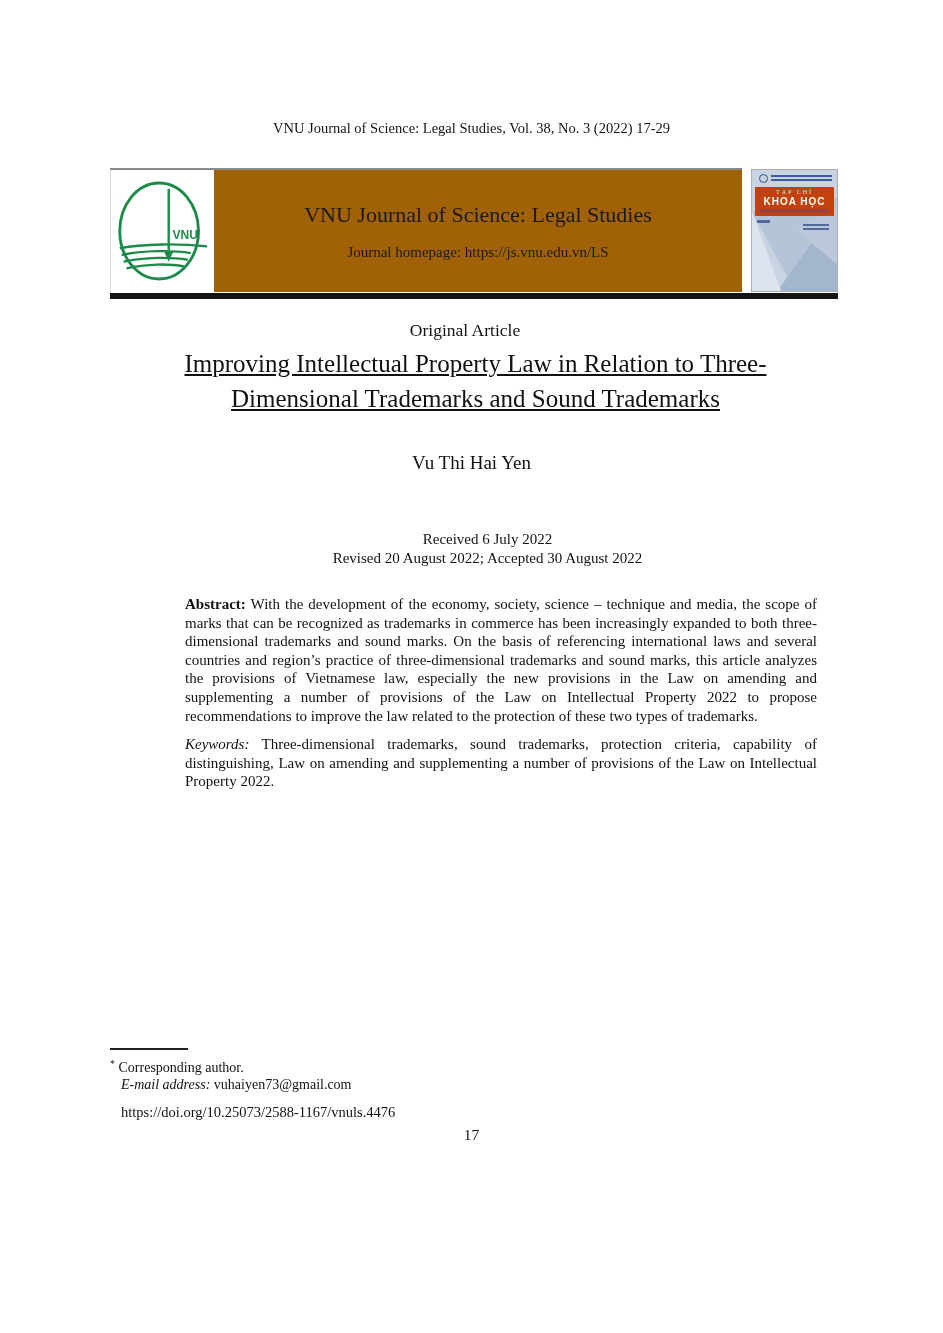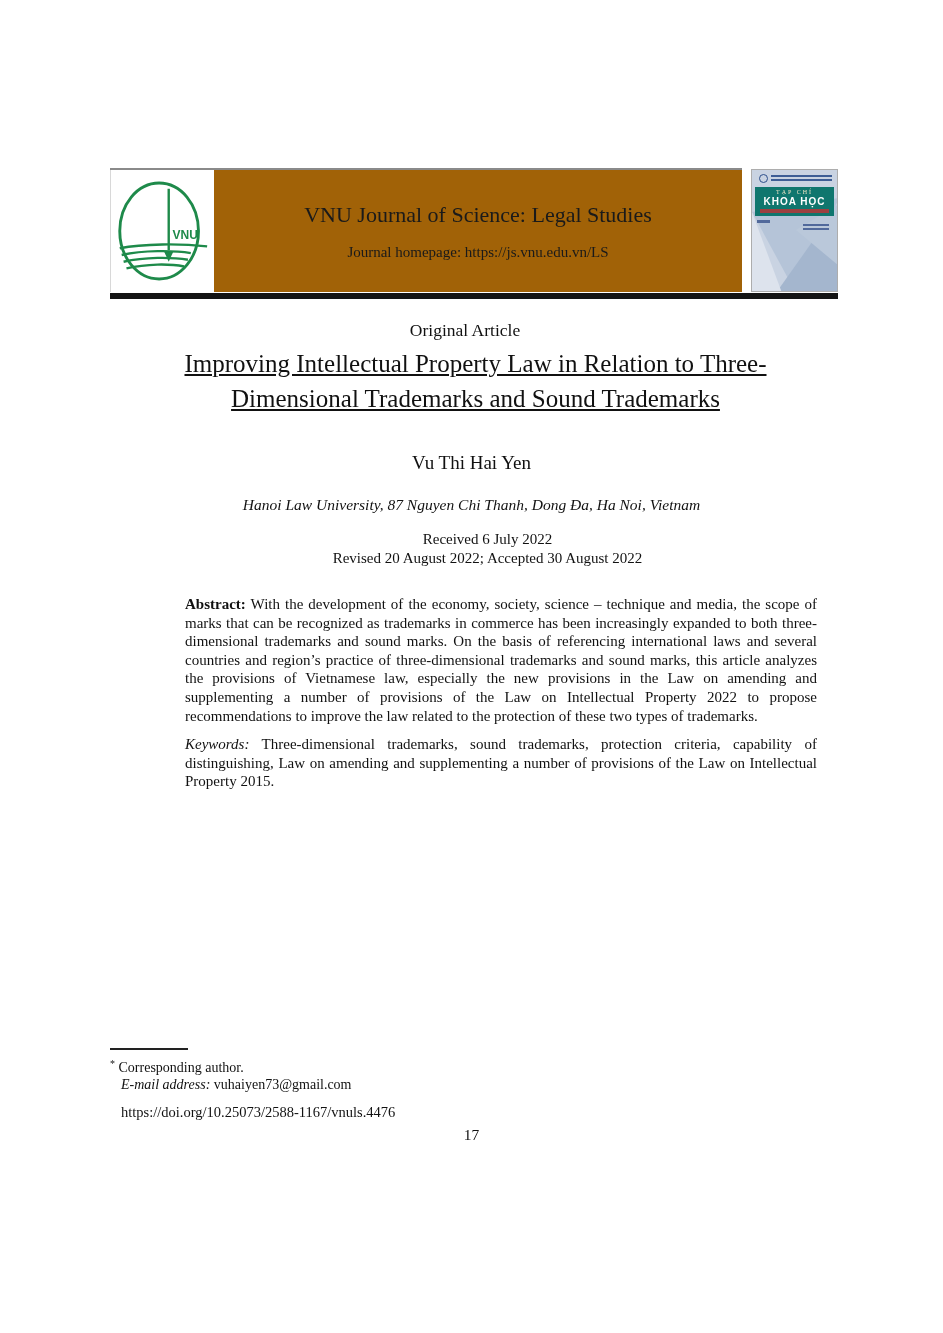--- a/index.html
+++ b/index.html
@@ -45,21 +45,21 @@
   .cover-bg { position: absolute; top: 0; left: 0; }
   .cover-head {
     position: absolute; top: 3px; left: 7px; right: 5px;
     display: flex; gap: 3px; align-items: center;
   }
   .cover-logo-dot { width: 9px; height: 9px; border: 1px solid #2d4f8c; border-radius: 50%; flex: none; }
   .cover-head-lines { flex: 1; }
   .cover-head-lines div { height: 2px; background: #3d5d95; margin: 2px 0; }
   .cover-band {
     position: absolute; top: 17px; left: 3px; right: 3px;
-    background: #0f766e; color: #fff; text-align: center; padding: 2px 0 3px;
+    background: #c2410c; color: #fff; text-align: center; padding: 2px 0 3px;
   }
   .tap-chi { font-size: 6px; letter-spacing: 2px; color: #efe4c4; line-height: 7px; }
   .khoa-hoc { font-size: 10px; font-weight: bold; letter-spacing: 1px; font-family: "Liberation Sans", sans-serif; }
   .band-red { height: 4px; background: #9c4040; margin: 2px 5px 0; }
   .cover-vol { position: absolute; top: 50px; left: 5px; width: 13px; height: 3px; background: #51699b; }
   .cover-meta { position: absolute; top: 52px; right: 8px; width: 26px; }
   .cover-meta div { height: 2px; background: #51699b; margin: 2px 0; }
   .thick-rule {
     position: absolute; top: 293px; left: 110px; width: 728px; height: 6px;
     background: #141414;
@@ -86,20 +86,21 @@
   .fn-email { padding-left: 11px; }
   .fn-email-label { font-style: italic; }
   .fn-doi { padding-left: 11px; margin-top: 11px; font-size: 14.5px; }
   .page-number { position: absolute; top: 1126px; left: 0; right: 0; text-align: center; font-size: 15.5px; }
 </style>
 </head>
 <body>
 
 <div class="page">
 
+  <div class="running-head">VNU Journal of Science: Legal Studies, Vol. 38, No. 3 (2022) 17-29</div>
 
   <div class="banner">
     <div class="banner-main">
       <div class="logo-box">
         <svg width="96" height="112" viewBox="0 0 100 112">
           <ellipse cx="47" cy="56" rx="41" ry="50" fill="none" stroke="#1e8a4a" stroke-width="3"></ellipse>
           <line x1="57" y1="12" x2="57" y2="76" stroke="#1e8a4a" stroke-width="2.5"></line>
           <polygon points="57,88 52,77 62,77" fill="#1e8a4a"></polygon>
           <path d="M6,74 C30,69 70,69 97,72" fill="none" stroke="#1e8a4a" stroke-width="2.5"></path>
           <path d="M8,81 C30,76 62,76 80,79" fill="none" stroke="#1e8a4a" stroke-width="2.5"></path>
@@ -145,30 +146,29 @@
 
   <div class="article-type">Original Article</div>
 
   <div class="title">
     <span>Improving Intellectual Property Law in Relation to Three-</span><br>
     <span>Dimensional Trademarks and Sound Trademarks</span>
   </div>
 
   <div class="author">Vu Thi Hai Yen</div>
 
-  <div class="affiliation">Hanoi Law University, 87 Nguyen Chi Thanh, Dong Đa, Ha Noi, Vietnam</div>
 
   <div class="dates">
     <div>Received 6 July 2022</div>
     <div>Revised 20 August 2022; Accepted 30 August 2022</div>
   </div>
 
   <div class="abstract-wrap">
     <p class="para"><span class="abstract-label">Abstract:</span> <span>With the development of the economy, society, science – technique and media, the scope of marks that can be recognized as trademarks in commerce has been increasingly expanded to both three-dimensional trademarks and sound marks. On the basis of referencing international laws and several countries and region’s practice of three-dimensional trademarks and sound marks, this article analyzes the provisions of Vietnamese law, especially the new provisions in the Law on amending and supplementing a number of provisions of the Law on Intellectual Property 2022 to propose recommendations to improve the law related to the protection of these two types of trademarks.</span></p>
-    <p class="para keywords"><span class="keywords-label">Keywords:</span> <span>Three-dimensional trademarks, sound trademarks, protection criteria, capability of distinguishing, Law on amending and supplementing a number of provisions of the Law on Intellectual Property 2015.</span></p>
+    <p class="para keywords"><span class="keywords-label">Keywords:</span> <span>Three-dimensional trademarks, sound trademarks, protection criteria, capability of distinguishing, Law on amending and supplementing a number of provisions of the Law on Intellectual Property 2022.</span></p>
   </div>
 
   <div class="footnote">
     <div class="footnote-rule"></div>
     <div><sup class="fn-marker">*</sup> <span>Corresponding author.</span></div>
     <div class="fn-email"><span class="fn-email-label">E-mail address:</span> <span>vuhaiyen73@gmail.com</span></div>
     <div class="fn-doi">https://doi.org/10.25073/2588-1167/vnuls.4476</div>
   </div>
 
   <div class="page-number">17</div>

